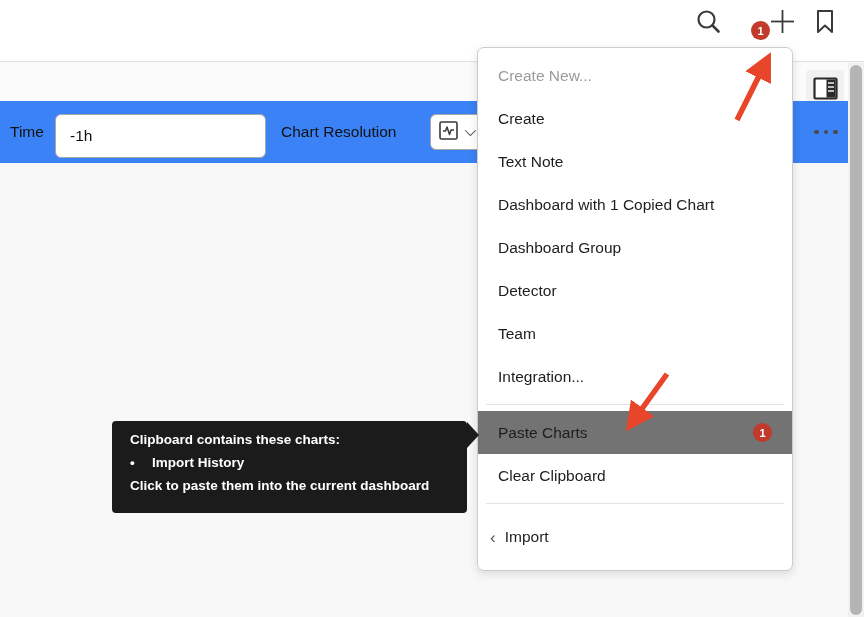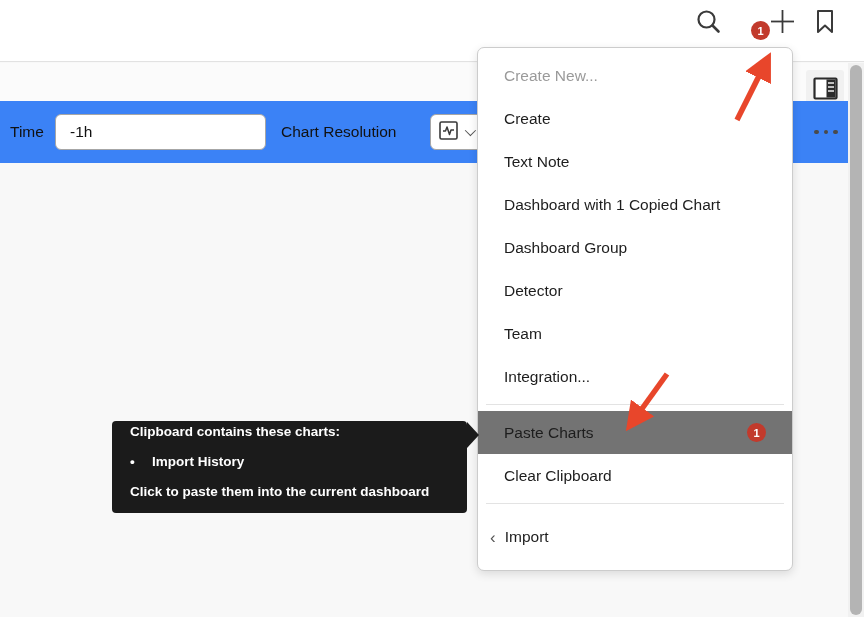--- a/index.html
+++ b/index.html
@@ -31,21 +31,21 @@
   }
   
   .toolbar {
     position:absolute; left:0; top:101px; width:848px; height:62px;
     background:#3b82f6;
   }
   .toolbar-label { position:absolute; top:0; height:62px; display:flex; align-items:center; font-size:15.5px; color:#111; }
   .time-label { left:10px; }
   .res-label  { left:281px; }
   .time-input {
-    position:absolute; left:55px; top:13px; width:211px; height:36px;
+    position:absolute; left:55px; top:13px; width:211px; height:44px;
     border:1px solid #a6a6a6; border-radius:6px; background:#fff;
     font-family:"Liberation Sans", sans-serif; font-size:15.5px; color:#111;
     padding:0 14px; outline:none;
   }
   .res-btn {
     position:absolute; left:430px; top:13px; width:60px; height:36px;
     border:1px solid #a6a6a6; border-radius:6px; background:#fff;
     display:flex; align-items:center; padding:0 7px; gap:6px; cursor:pointer;
   }
   .chev-down {
@@ -61,39 +61,39 @@
   .scroll-track { position:absolute; right:0; top:63px; width:16px; height:554px; background:#f1f1f1; }
   .scroll-thumb { position:absolute; left:2px; top:2px; width:12px; height:550px; background:#b4b4b4; border-radius:6px; cursor:pointer; }
   
   .menu {
     position:absolute; left:477px; top:47px; width:316px;
     background:#fff; border:1px solid #cccccc; border-radius:7px;
     box-shadow:0 3px 10px rgba(0,0,0,0.12);
     padding:6px 0; z-index:50;
   }
   .mi {
-    height:43px; display:flex; align-items:center; padding:0 26px;
+    height:43px; display:flex; align-items:center; padding:0 20px;
     font-size:15.5px; color:#1d1d1d; cursor:pointer;
   }
   .mi.header { color:#9a9a9a; cursor:default; }
   .mi.highlight { background:#737373; }
   .menu-divider { height:1px; background:#e3e3e3; margin:6px 8px; }
   .menu-badge {
     margin-left:auto; width:19px; height:19px; background:#c23a2c; border-radius:50%;
     color:#fff; font-size:11px; font-weight:bold;
     display:flex; align-items:center; justify-content:center;
   }
   .mi.import { height:54px; padding:0 26px 0 12px; }
   .import-chev { color:#555; font-size:17px; margin-right:9px; line-height:1; }
   
   .tooltip {
     position:absolute; left:112px; top:421px; width:355px; height:92px;
     background:#1b1b1b; border-radius:4px; color:#fff;
-    padding:1px 18px; z-index:60;
-    display:flex; flex-direction:column; gap:11px;
+    padding:9px 18px; z-index:60;
+    display:flex; flex-direction:column; gap:4px;
     font-size:13.5px; font-weight:bold; line-height:19px;
   }
   .tooltip::after {
     content:""; position:absolute; left:100%; top:1px;
     border-top:13px solid transparent; border-bottom:13px solid transparent;
     border-left:12px solid #1b1b1b;
   }
   .tt-bullet-row { display:flex; }
   .tt-bullet { width:22px; }
   

